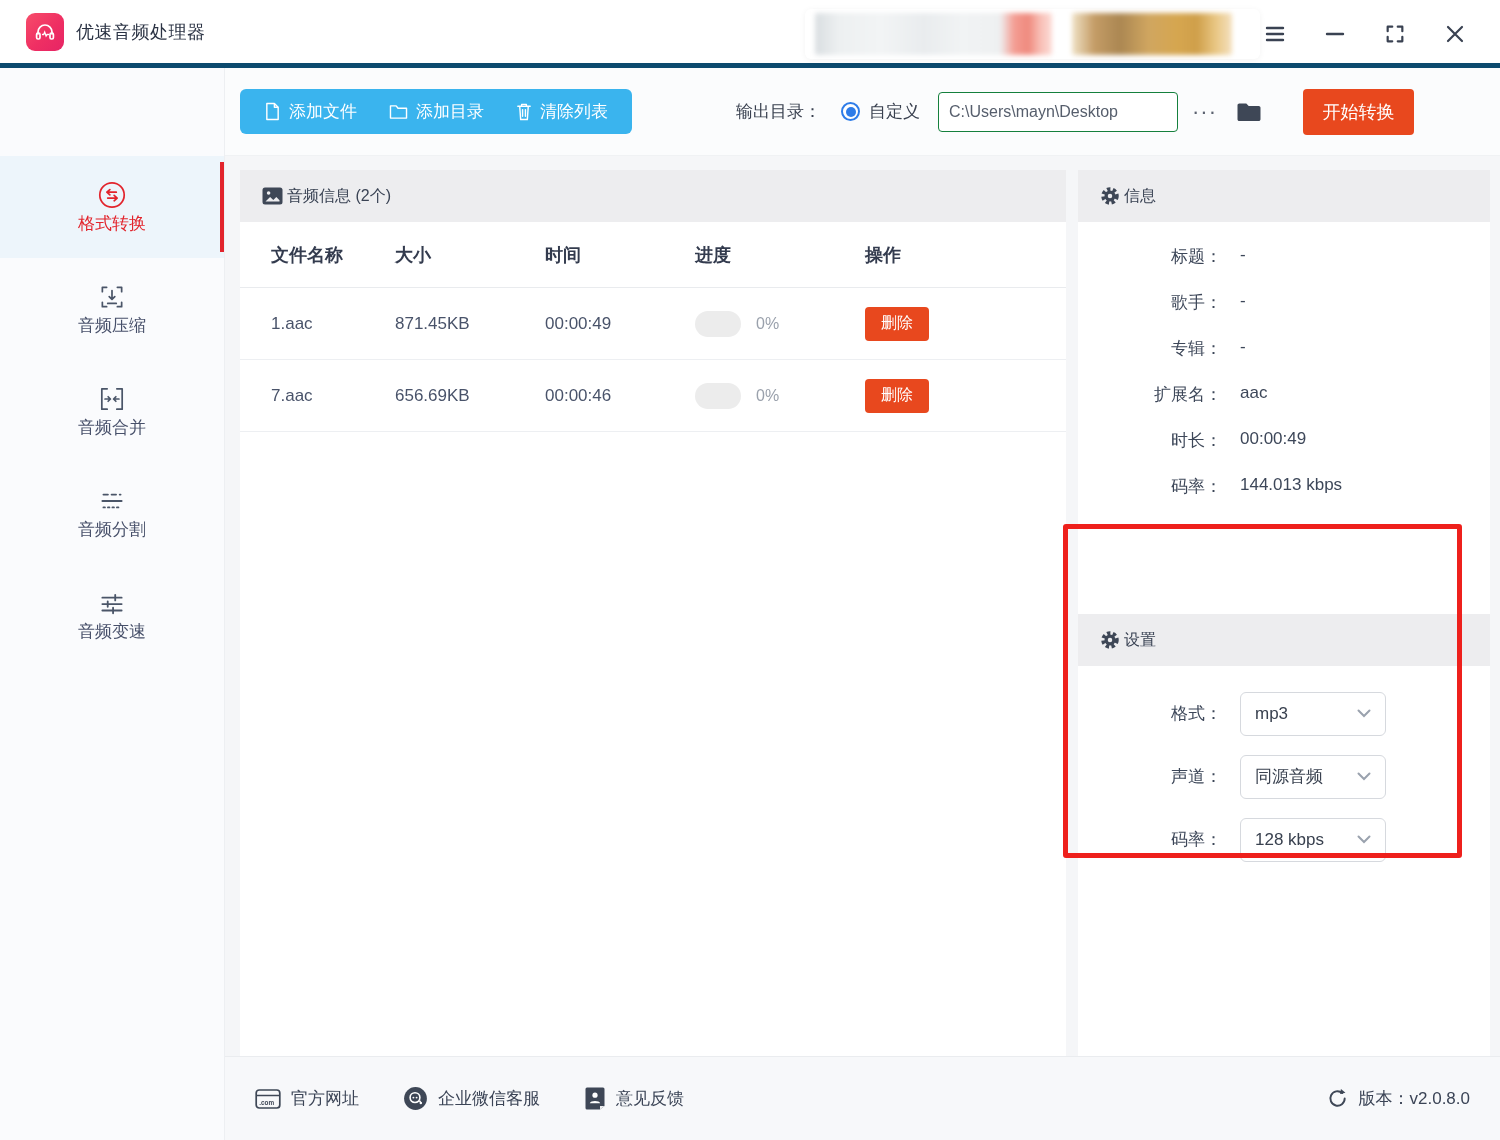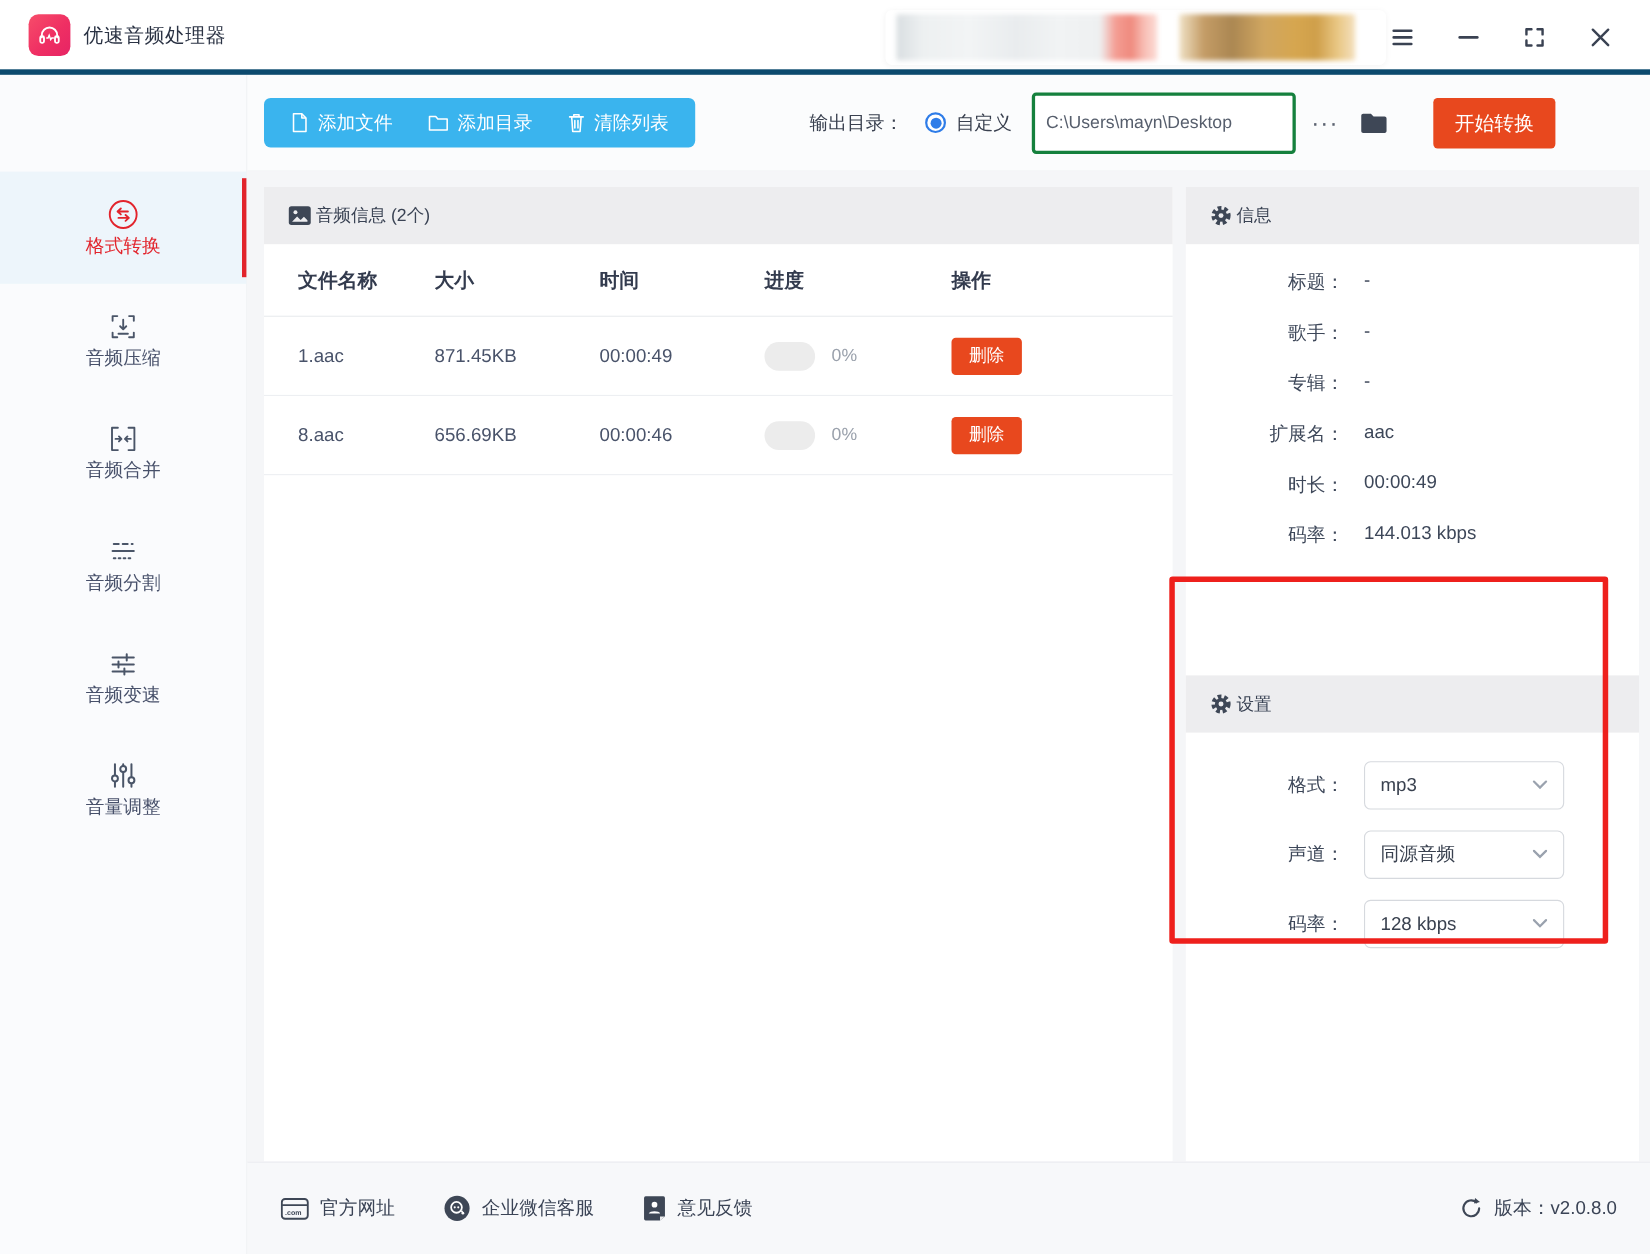--- a/index.html
+++ b/index.html
@@ -39,21 +39,21 @@
   .toolbar{position:absolute;top:68px;left:225px;right:0;height:88px;background:#fbfcfd;border-bottom:1px solid #f0f2f4;
     display:flex;align-items:center;padding:0 48px 0 15px;}
   .btn-group{display:flex;align-items:center;height:45px;background:var(--toolbar-blue);border-radius:6px;padding:0 8px;}
   .blue-btn{display:flex;align-items:center;gap:8px;border:none;background:transparent;color:#fff;font-size:17px;
     font-family:Liberation Serif, serif;padding:0 16px;height:45px;cursor:pointer;}
   .out-label{margin-left:104px;font-size:17px;color:#39404f;white-space:nowrap;}
   .radio-wrap{display:flex;align-items:center;gap:9px;margin-left:20px;cursor:pointer;}
   .radio{width:19px;height:19px;border:2px solid var(--radio-blue);border-radius:50%;display:flex;align-items:center;justify-content:center;background:#fff;}
   .radio .dot{width:10px;height:10px;border-radius:50%;background:var(--radio-blue);}
   .radio-label{font-size:17px;color:#39404f;}
-  .path-input{margin-left:18px;width:240px;height:56px;border:3px solid #15803d;border-radius:4px;background:#fff;
+  .path-input{margin-left:18px;width:240px;height:40px;border:1px solid #15803d;border-radius:4px;background:#fff;
     font-size:16px;color:#565e6c;padding:0 10px;font-family:inherit;white-space:nowrap;overflow:hidden;}
   .more-btn{margin-left:14px;border:none;background:transparent;font-size:22px;color:#5b6270;letter-spacing:1px;cursor:pointer;line-height:10px;font-family:inherit;}
   .folder-pick{margin-left:18px;display:flex;cursor:pointer;}
   .start-btn{margin-left:40px;width:111px;height:46px;background:var(--action-orange);color:#fff;border:none;border-radius:4px;
     font-size:18px;font-family:inherit;cursor:pointer;}
 
   
   .content{position:absolute;top:156px;left:225px;right:0;bottom:84px;background:#f5f6f8;}
   .panel{position:absolute;top:14px;bottom:0;background:#fff;}
   .file-panel{left:15px;width:826px;}
@@ -73,21 +73,21 @@
   .del{width:64px;height:34px;background:var(--action-orange);border:none;border-radius:4px;color:#fff;font-size:16px;font-family:inherit;cursor:pointer;}
   
   .info-list{padding-top:23px;}
   .inforow{display:flex;height:46px;font-size:17px;color:var(--text-main);}
   .inforow .lbl{width:144px;text-align:right;}
   .inforow .val{margin-left:18px;}
   .settings-head{margin-top:93px;}
   .set-list{padding-top:16px;}
   .setrow{display:flex;align-items:center;height:63px;font-size:17px;color:#39414f;}
   .setrow .lbl{width:144px;text-align:right;color:var(--text-main);}
-  .select{margin-left:18px;width:182px;height:44px;border:1px solid #d6d9de;border-radius:6px;background:#fff;
+  .select{margin-left:18px;width:146px;height:44px;border:1px solid #d6d9de;border-radius:6px;background:#fff;
     display:flex;align-items:center;justify-content:space-between;padding:0 14px;cursor:pointer;}
   .select .selval{font-size:17px;color:#39414f;}
   .red-annotation{position:absolute;left:838px;top:368px;width:399px;height:334px;border:5px solid var(--annotation-red);
     border-radius:3px;z-index:40;pointer-events:none;}
 
   
   .footer{position:absolute;left:225px;right:0;bottom:0;height:84px;background:#f7f8fa;border-top:1px solid #eaecef;
     display:flex;align-items:center;padding:0 30px;}
   .flink{display:flex;align-items:center;gap:10px;font-size:17px;color:#3b4456;cursor:pointer;margin-right:44px;}
   .version{margin-left:auto;display:flex;align-items:center;gap:10px;font-size:17px;color:#3b4456;}
@@ -180,31 +180,20 @@
     <div class="nav-item">
       <span class="nav-ic">
         <svg width="30" height="30" viewBox="0 0 28 28" fill="none" stroke="currentColor" stroke-width="1.7" stroke-linecap="round">
           <path d="M5 9h18M17 6.4v5.2"></path>
           <path d="M5 15h18M10 12.4v5.2"></path>
           <path d="M5 21h18M15 18.4v5.2"></path>
         </svg>
       </span>
       <span>音频变速</span>
     </div>
-    <div class="nav-item">
-      <span class="nav-ic">
-        <svg width="30" height="30" viewBox="0 0 28 28" fill="none" stroke="currentColor" stroke-width="1.7" stroke-linecap="round">
-          <path d="M7 4.5v19M14 4.5v19M21 4.5v19"></path>
-          <circle cx="7" cy="16.5" r="2.5" fill="#fafbfd"></circle>
-          <circle cx="14" cy="8.5" r="2.5" fill="#fafbfd"></circle>
-          <circle cx="21" cy="18" r="2.5" fill="#fafbfd"></circle>
-        </svg>
-      </span>
-      <span>音量调整</span>
-    </div>
   </aside>
 
   <div class="toolbar">
     <div class="btn-group">
       <button class="blue-btn">
         <svg width="17" height="19" viewBox="0 0 18 20" fill="none" stroke="#fff" stroke-width="1.5" stroke-linejoin="round">
           <path d="M3 1.5h8l4 4v13H3z"></path>
             <path d="M11 1.5v4h4"></path>
         </svg>
         <span>添加文件</span>
@@ -266,21 +255,21 @@
         <div class="c4">
           <span class="pill"></span>
           <span class="pct">0%</span>
         </div>
         <div class="c5">
           <button class="del">删除</button>
         </div>
       </div>
 
       <div class="frow">
-        <div class="c1">8.aac</div>
+        <div class="c1">7.aac</div>
         <div class="c2">656.69KB</div>
         <div class="c3">00:00:46</div>
         <div class="c4">
           <span class="pill"></span>
           <span class="pct">0%</span>
         </div>
         <div class="c5">
           <button class="del">删除</button>
         </div>
       </div>

